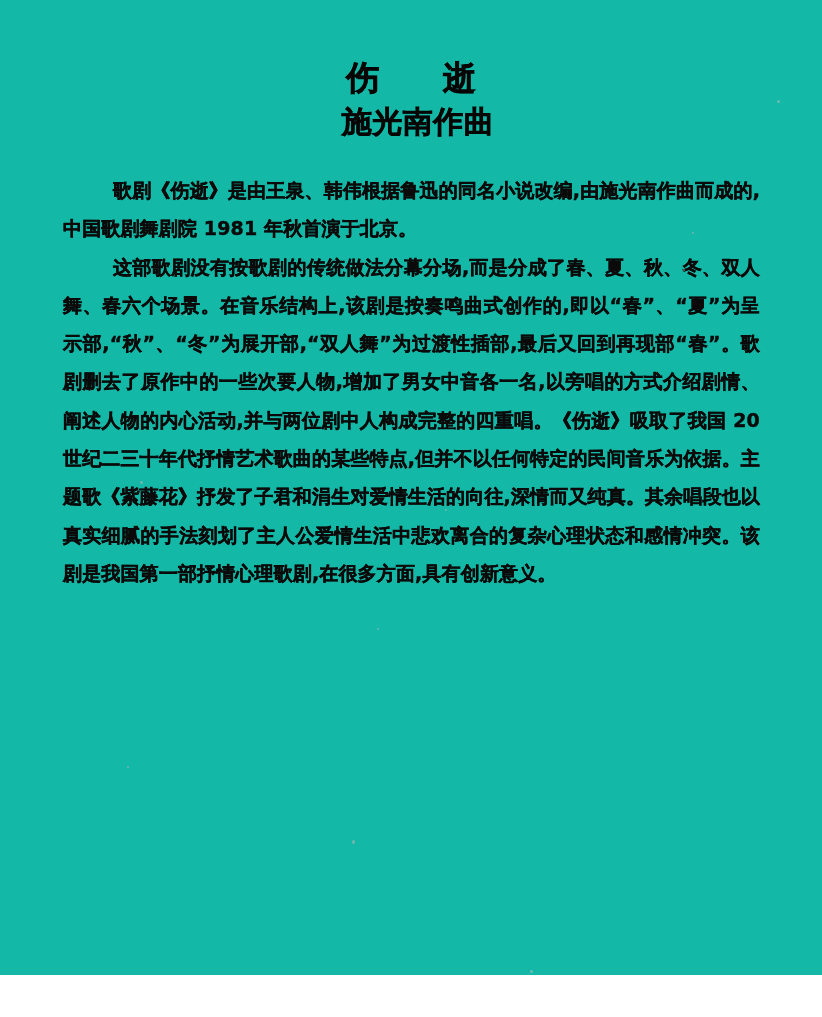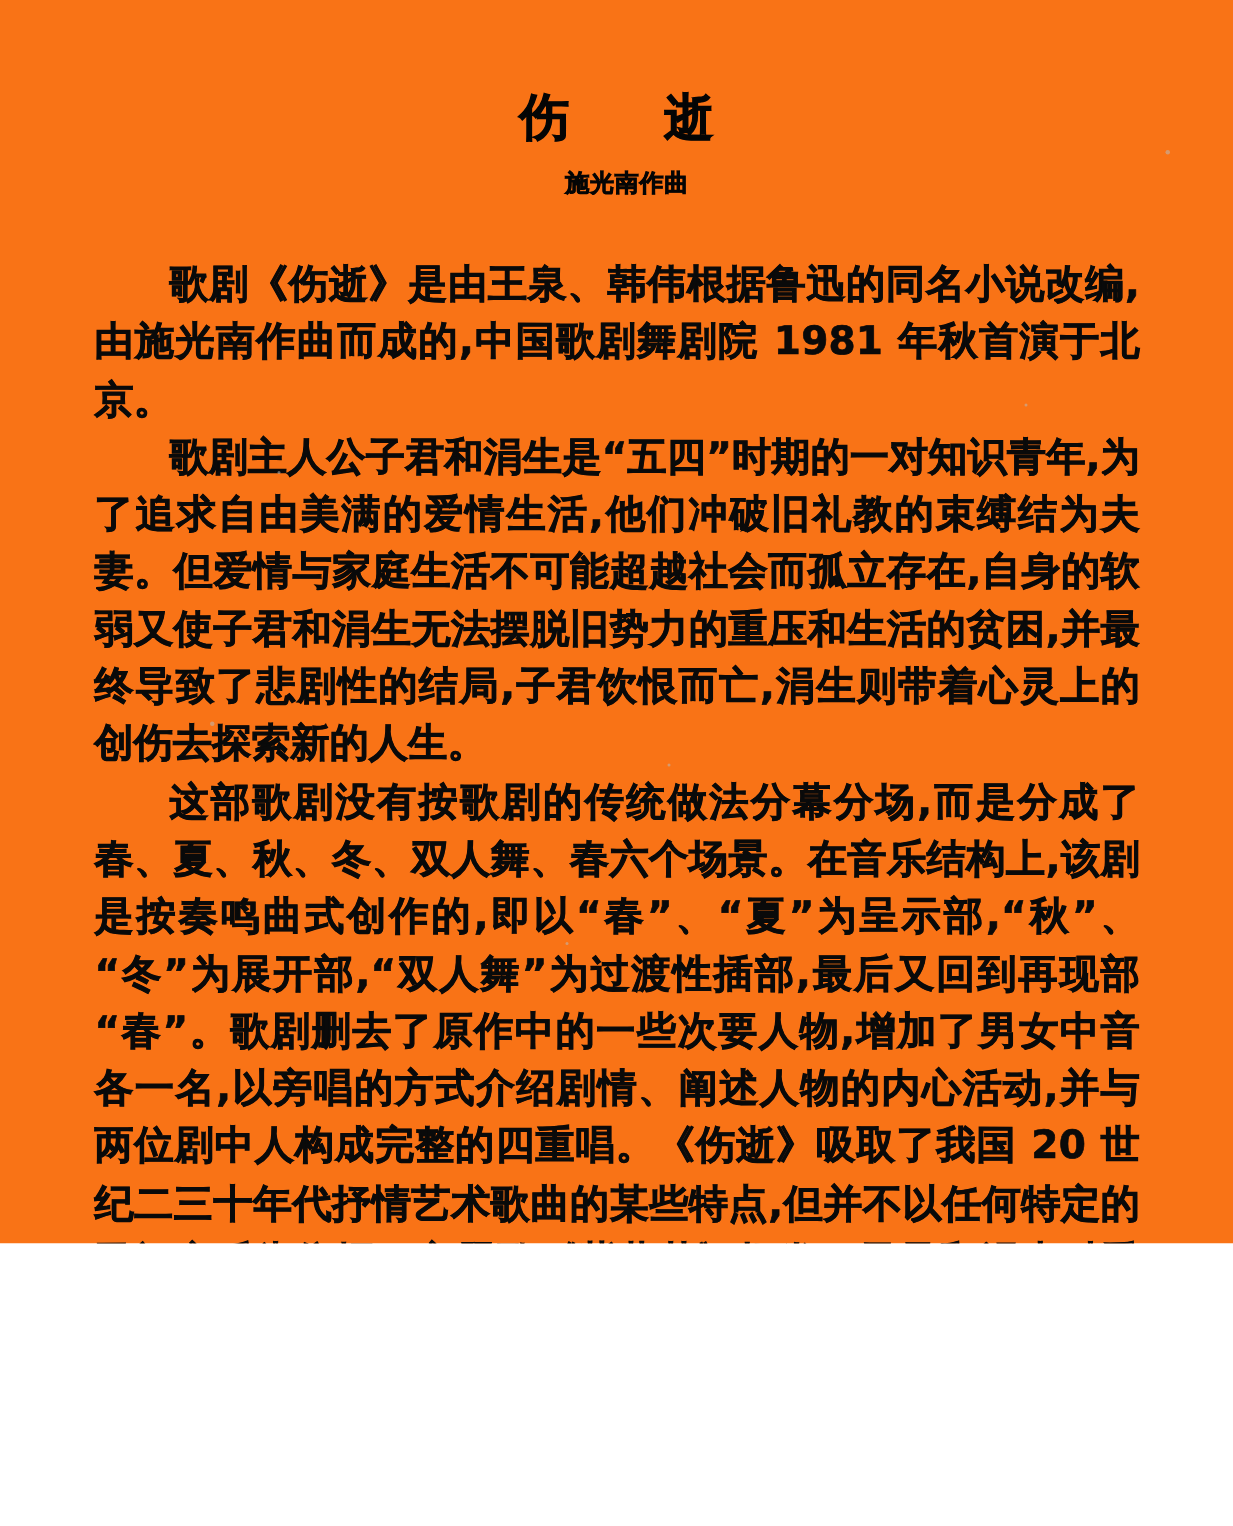--- a/index.html
+++ b/index.html
@@ -7,22 +7,22 @@
     margin: 0;
     padding: 0;
     background: #ffffff;
   }
   body {
     font-family: "DejaVu Sans", "Liberation Sans", sans-serif;
   }
   .page {
     position: relative;
     width: 822px;
-    height: 829px;
-    background: #f97316;
+    height: 975px;
+    background: #14b8a6;
     overflow: hidden;
     margin: 0 auto;
     color: #0b0b0b;
   }
 
   
   .title-block {
     position: absolute;
     left: 0;
     top: 58px;
@@ -34,39 +34,39 @@
     font-weight: 900;
     letter-spacing: 26px;
     
     text-indent: 26px;
     line-height: 40px;
     color: #050505;
     -webkit-text-stroke: 0.7px #050505;
   }
   .doc-subtitle {
     margin-top: 10px;
-    font-size: 16px;
+    font-size: 30px;
     font-weight: 900;
     letter-spacing: 0.5px;
     line-height: 28px;
     color: #050505;
     padding-left: 14px;
     -webkit-text-stroke: 0.5px #050505;
   }
 
   
   .body-col {
     position: absolute;
     left: 63px;
     top: 171px;
     width: 697px;
   }
   p.para {
     margin: 0;
-    font-size: 26px;
+    font-size: 19px;
     line-height: 38.3px;
     font-weight: 700;
     text-align: justify;
     text-justify: inter-character;
     text-align-last: left;
     letter-spacing: 0.15px;
     color: #0a0a0a;
     -webkit-text-stroke: 0.45px #0a0a0a;
     word-break: break-all;
   }
@@ -88,21 +88,20 @@
 
 <div class="page">
 
   <div class="title-block">
     <div class="doc-title">伤 逝</div>
     <div class="doc-subtitle">施光南作曲</div>
   </div>
 
   <div class="body-col">
     <p class="para indent2">歌剧《伤逝》是由王泉、韩伟根据鲁迅的同名小说改编,由施光南作曲而成的,中国歌剧舞剧院 1981 年秋首演于北京。</p>
-    <p class="para indent2">歌剧主人公子君和涓生是“五四”时期的一对知识青年,为了追求自由美满的爱情生活,他们冲破旧礼教的束缚结为夫妻。但爱情与家庭生活不可能超越社会而孤立存在,自身的软弱又使子君和涓生无法摆脱旧势力的重压和生活的贫困,并最终导致了悲剧性的结局,子君饮恨而亡,涓生则带着心灵上的创伤去探索新的人生。</p>
     <p class="para indent2">这部歌剧没有按歌剧的传统做法分幕分场,而是分成了春、夏、秋、冬、双人舞、春六个场景。在音乐结构上,该剧是按奏鸣曲式创作的,即以“春”、“夏”为呈示部,“秋”、“冬”为展开部,“双人舞”为过渡性插部,最后又回到再现部“春”。歌剧删去了原作中的一些次要人物,增加了男女中音各一名,以旁唱的方式介绍剧情、阐述人物的内心活动,并与两位剧中人构成完整的四重唱。《伤逝》吸取了我国 20 世纪二三十年代抒情艺术歌曲的某些特点,但并不以任何特定的民间音乐为依据。主题歌《紫藤花》抒发了子君和涓生对爱情生活的向往,深情而又纯真。其余唱段也以真实细腻的手法刻划了主人公爱情生活中悲欢离合的复杂心理状态和感情冲突。该剧是我国第一部抒情心理歌剧,在很多方面,具有创新意义。</p>
   </div>
 
   <span class="speck" style="left:777px;top:100px;width:3px;height:3px;"></span>
   <span class="speck" style="left:692px;top:232px;width:2px;height:2px;"></span>
   <span class="speck" style="left:185px;top:314px;width:2px;height:2px;"></span>
   <span class="speck" style="left:683px;top:269px;width:2px;height:2px;"></span>
   <span class="speck" style="left:140px;top:481px;width:3px;height:3px;"></span>
   <span class="speck" style="left:445px;top:509px;width:2px;height:2px;"></span>
   <span class="speck" style="left:530px;top:970px;width:3px;height:3px;"></span>

